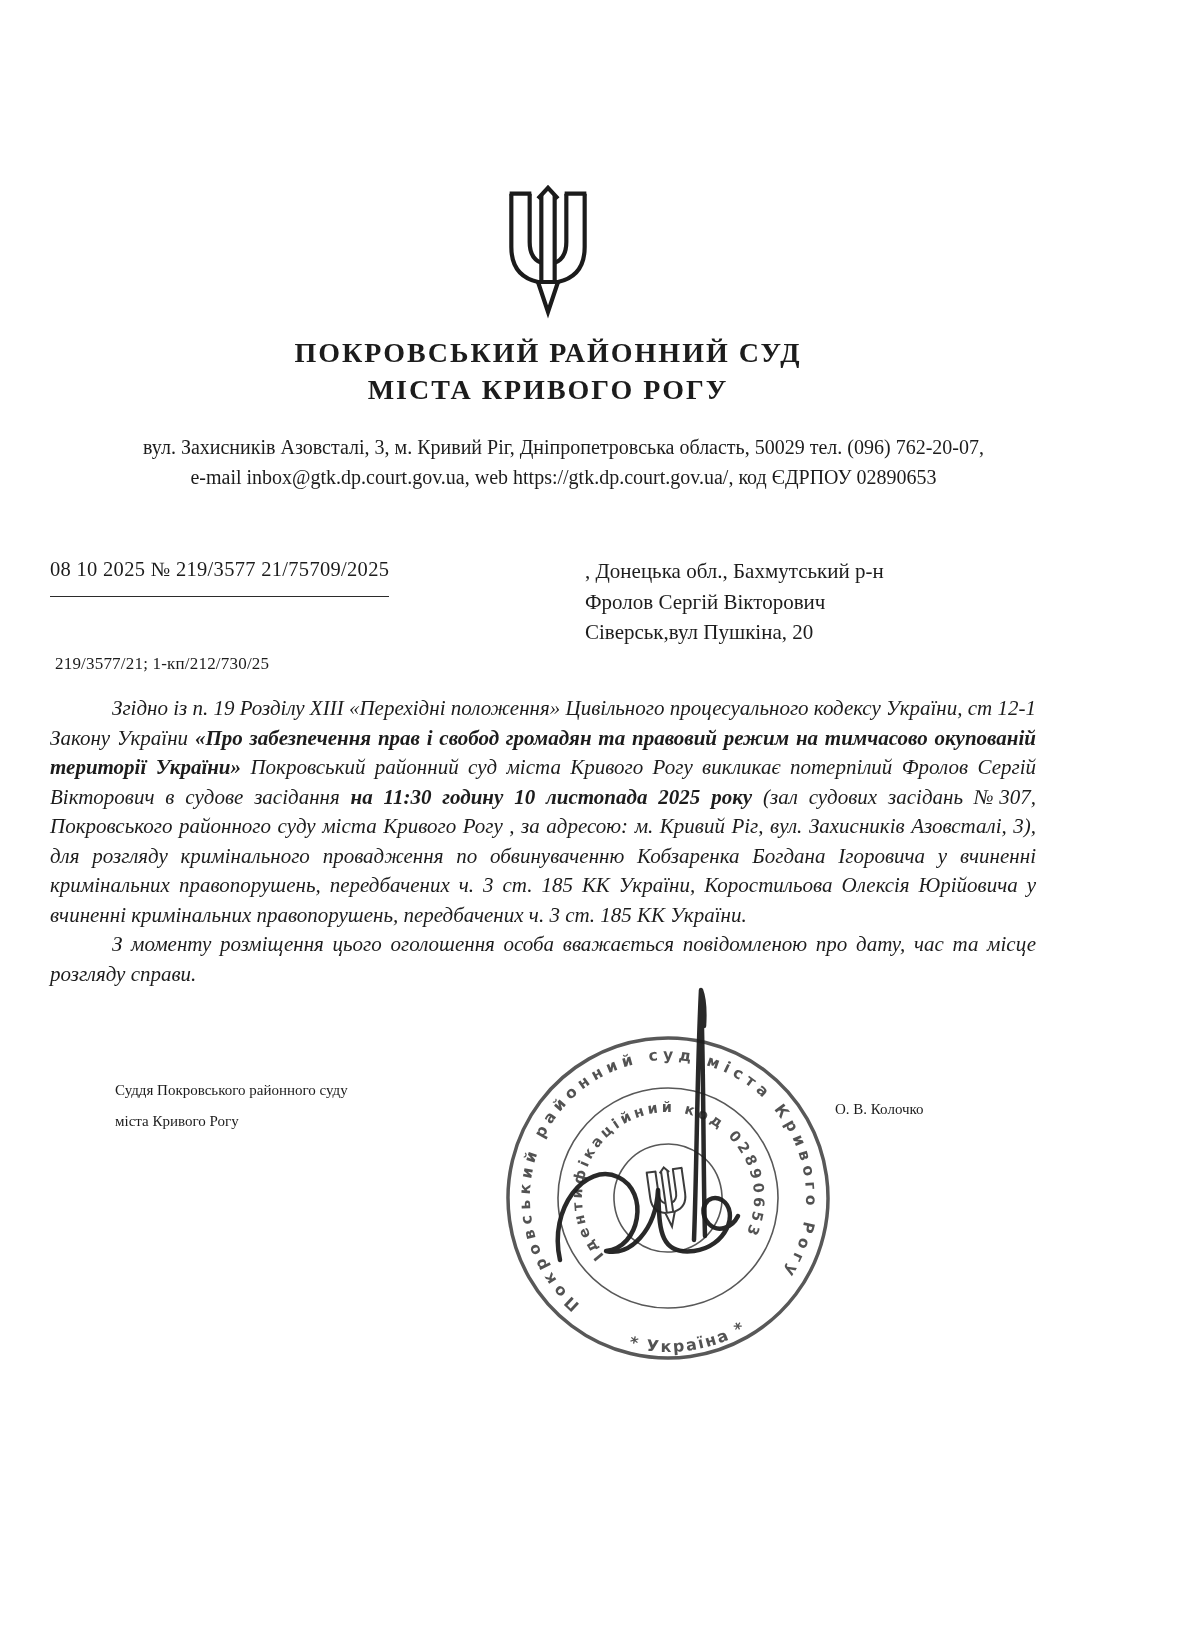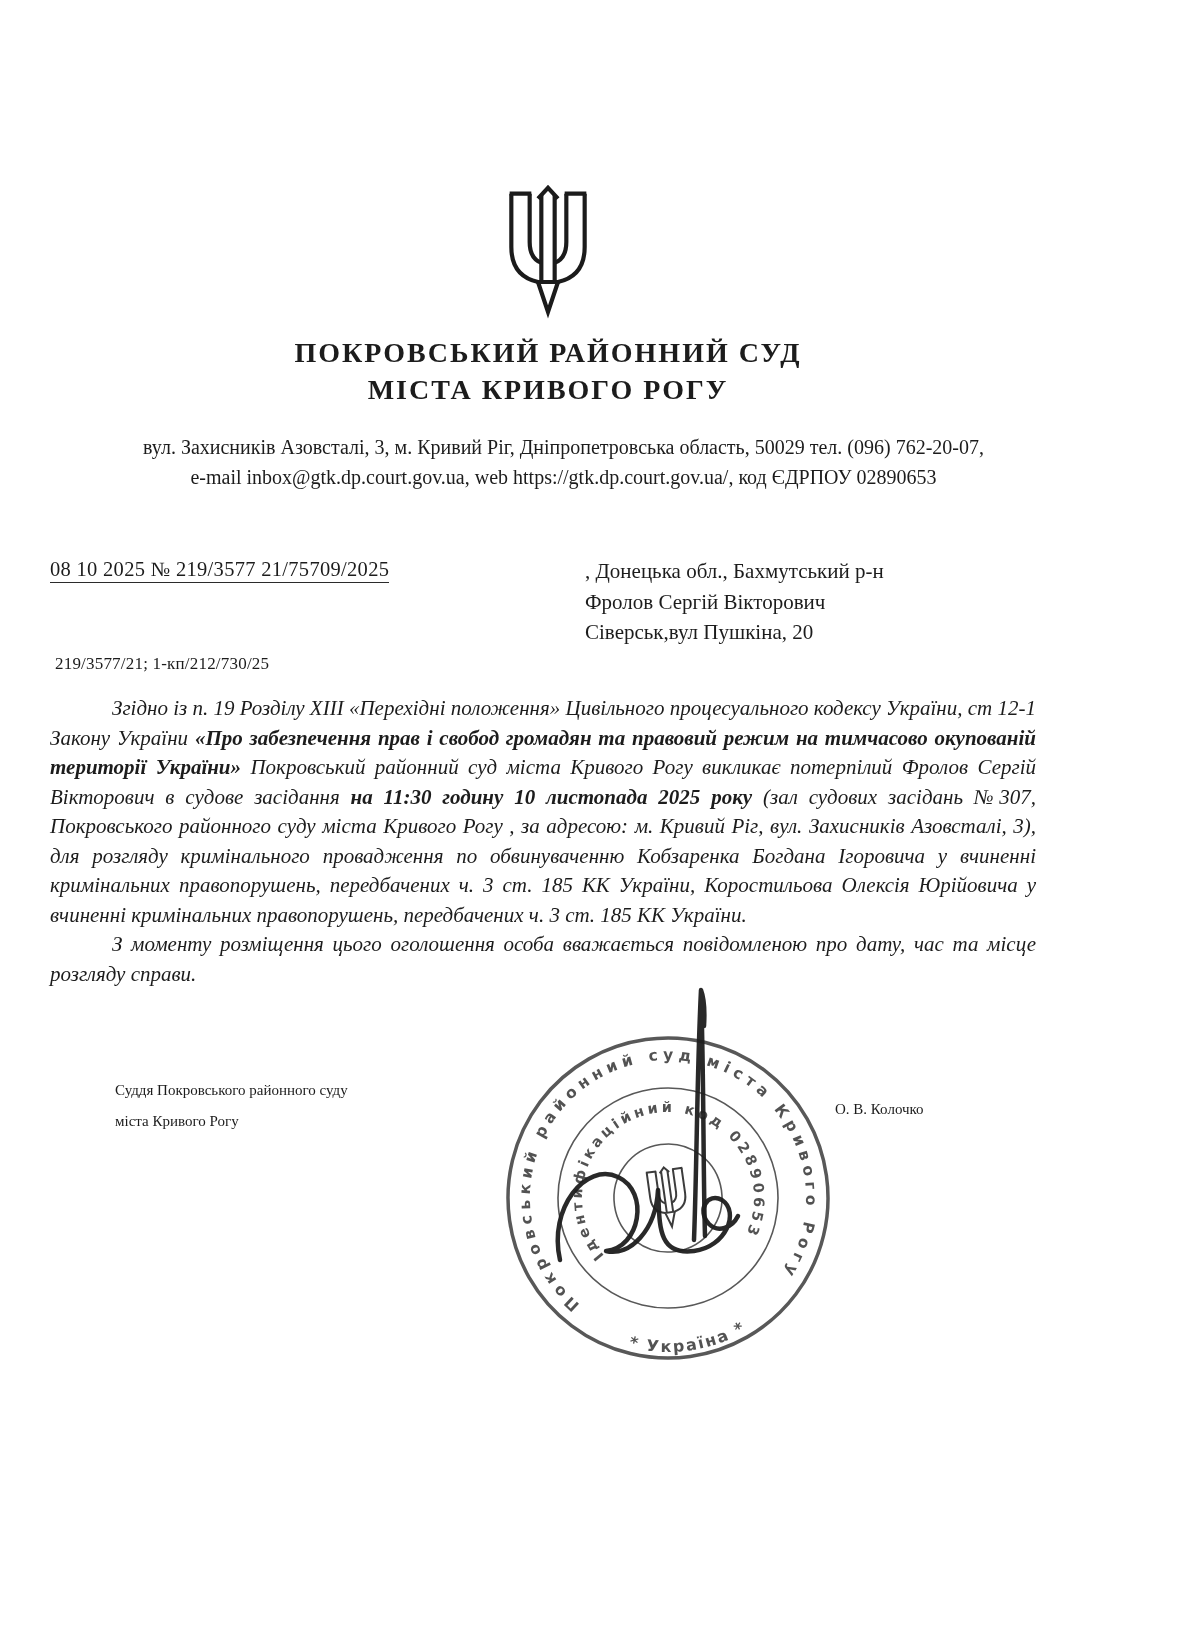--- a/index.html
+++ b/index.html
@@ -7,21 +7,21 @@
   .page {
     position:relative; width:1096px; height:1633px; background:#ffffff;
     color:#1c1c1c; font-family:"Liberation Serif", serif; overflow:hidden;
   }
   .emblem { display:block; margin:182px auto 0; width:100px; height:140px; }
   .emblem-stroke { stroke:#1b1b1b; stroke-width:5; fill:none; }
   .court-name { margin-top:12px; text-align:center; font-weight:bold; font-size:28px; line-height:37px; letter-spacing:2px; }
   .contact { margin-top:24px; text-align:center; font-size:20px; line-height:30px;padding-left:31px; }
   .contact .link { }
   .ref-row { position:relative; margin-top:64px; height:98px; }
-  .doc-number { position:absolute; left:50px; top:2px; font-size:20.5px; border-bottom:1.5px solid #2b2b2b; padding-bottom:1px; letter-spacing:0.3px; }
+  .doc-number { position:absolute; left:50px; top:2px; font-size:20.5px; border-bottom:1.5px solid #2b2b2b; padding-bottom:15px; letter-spacing:0.3px; }
   .recipient { position:absolute; left:585px; top:0; font-size:21px; line-height:30.5px; }
   .case-ref { margin-left:55px; font-size:17px; letter-spacing:0.2px; }
   .body-text { margin:20px 60px 0 50px; font-size:21px; line-height:29.5px; text-align:justify;font-style:italic; }
   .body-text p { text-indent:62px; }
   .bold { font-weight:bold; }
   .sign-row { position:relative; margin-top:86px; height:96px; font-size:15px; }
   .judge-title { position:absolute; left:115px; top:0; line-height:31px; }
   .judge-name { position:absolute; left:835px; top:26px; }
   .seal-svg { position:absolute; left:498px; top:960px; width:340px; height:408px; }
   .seal-ink { opacity:0.85; }

